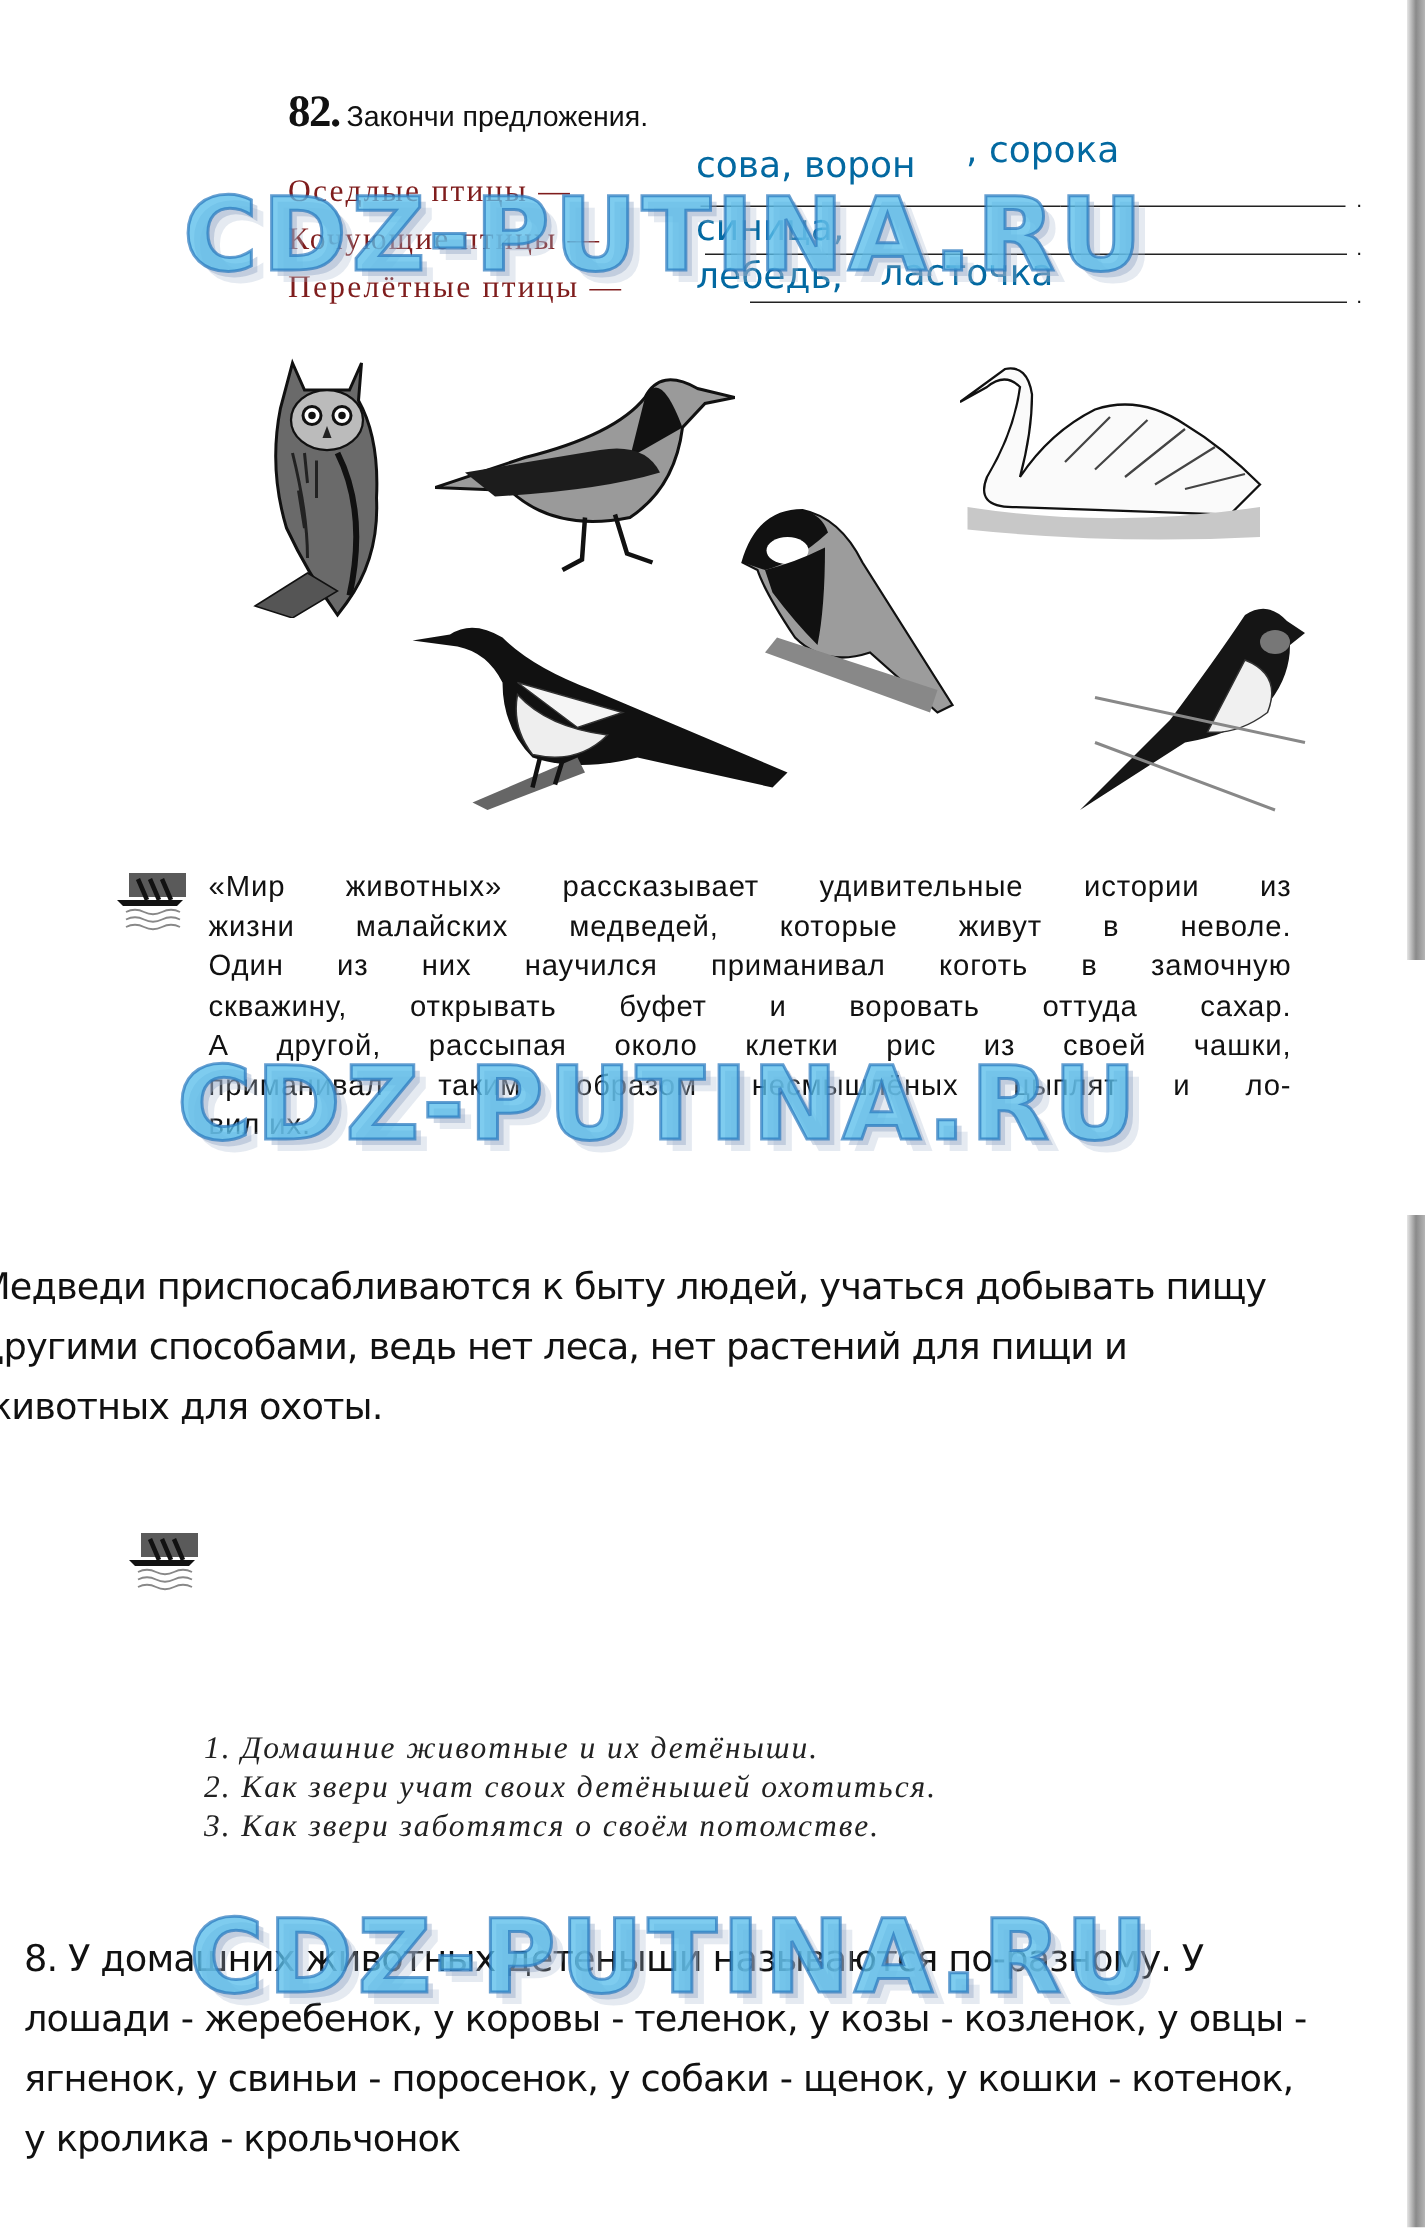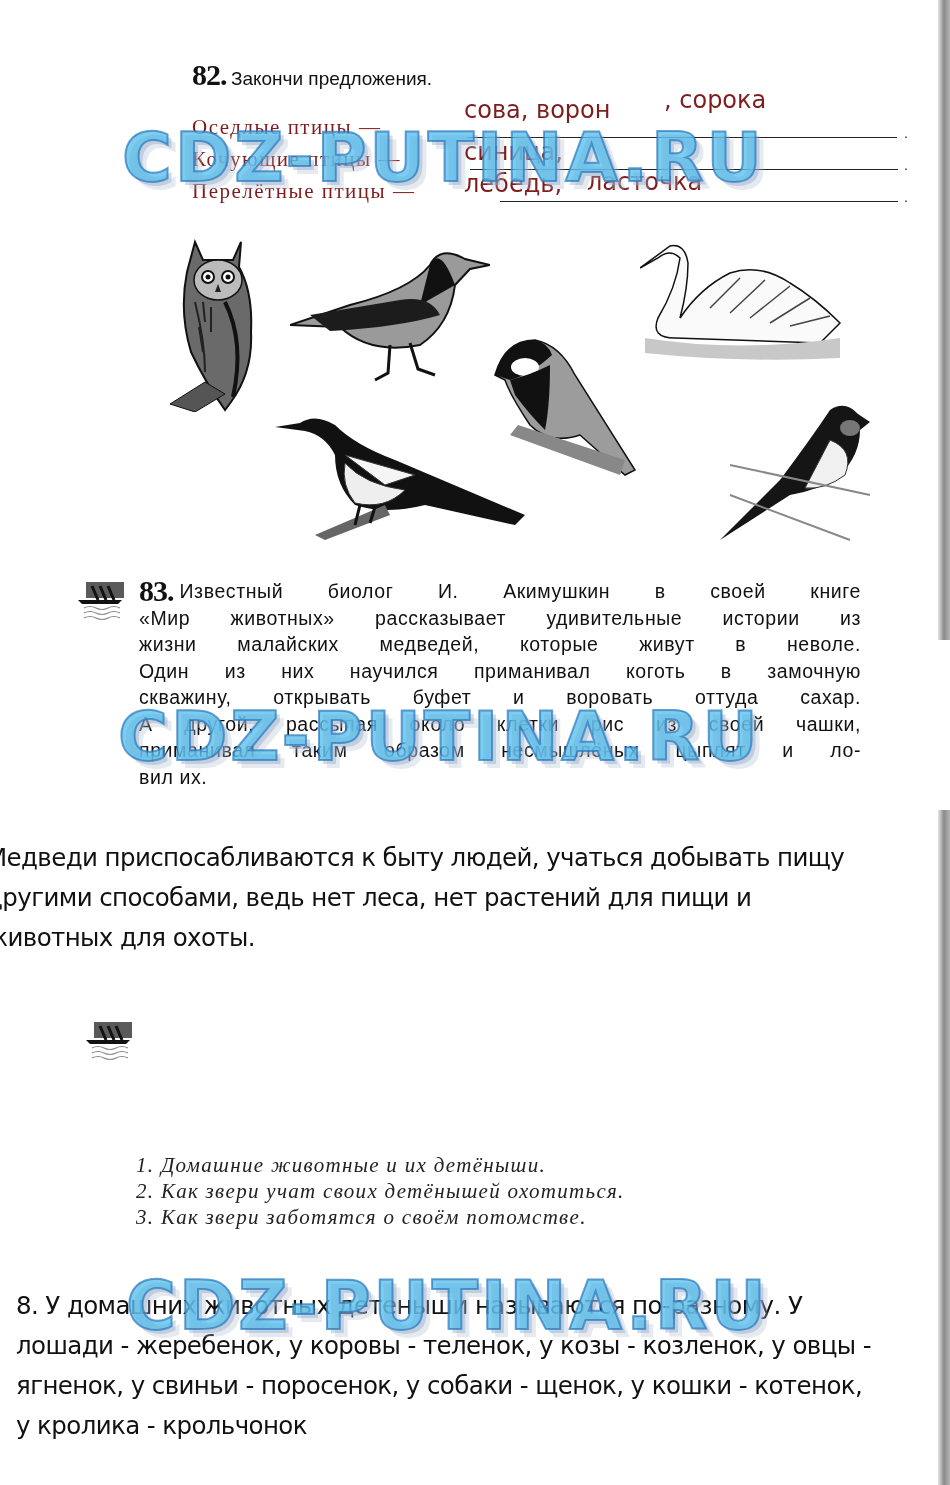--- a/index.html
+++ b/index.html
@@ -17,21 +17,21 @@
     .task-num { font-family: "Liberation Serif", serif; font-weight: bold; font-size: 30px; letter-spacing: -1px; }
     .task-head { font-family: "Liberation Sans", sans-serif; font-size: 19px; }
 
     
     #t82 { position: absolute; left: 192px; top: 58px; width: 720px; }
     #t82 .title { position: absolute; left: 0; top: 0; white-space: nowrap; }
     .fill-row { position: absolute; left: 0; width: 720px; height: 30px; }
     .fill-row .label { position: absolute; left: 0; bottom: 2px; font-family: "Liberation Serif", serif; font-size: 21px; letter-spacing: 1.5px; white-space: nowrap; color: #7f1d1d; }
     .fill-row .line { position: absolute; bottom: 4px; height: 1px; background: #222; }
     .fill-row .dot { position: absolute; right: 4px; bottom: 1px; font-size: 14px; }
-    .hand { position: absolute; font-family: "DejaVu Sans", sans-serif; font-size: 24px; color: #7f1d1d; white-space: nowrap; }
+    .hand { position: absolute; font-family: "DejaVu Sans", sans-serif; font-size: 24px; color: #0369a1; white-space: nowrap; }
 
     
     .bird { position: absolute; }
 
     
     .task { position: absolute; }
     .task .icon { position: absolute; left: 0; top: 4px; width: 46px; height: 40px; }
     .task .body { position: absolute; font-family: "Liberation Sans", sans-serif; font-size: 19.5px; line-height: 26.5px; text-align: justify; letter-spacing: 0.6px; }
     .task .body p { margin: 0; }
     .numlist { position: absolute; font-family: "Liberation Serif", serif; font-size: 21px; line-height: 26px; letter-spacing: 1.3px; color: #222; }
@@ -72,21 +72,21 @@
     <span class="line" style="left:278px;width:428px;"></span>
     <span class="dot">.</span>
   </div>
   <div class="fill-row" style="top:118px;">
     <span class="label">Перелётные птицы —</span>
     <span class="line" style="left:308px;width:398px;"></span>
     <span class="dot">.</span>
   </div>
 
   <span class="hand" style="left:272px;top:38px;">сова, ворон</span>
-  <span class="hand" style="left:472px;top:28px;">, сорока</span>
+  <span class="hand" style="left:452px;top:28px;">, сорока</span>
   <span class="hand" style="left:272px;top:80px;">синица,</span>
   <span class="hand" style="left:272px;top:112px;">лебедь,</span>
   <span class="hand" style="left:395px;top:110px;">ласточка</span>
 </div>
 
 <svg class="bird" style="left:165px;top:232px;" width="110" height="180" viewBox="0 0 110 180">
   <path d="M30 10 L38 28 L68 28 L76 10 L74 35 Q88 60 86 100 Q88 140 66 170 L60 178 Q40 150 26 120 Q14 80 22 40 Z" fill="#6a6a6a" stroke="#111" stroke-width="2"></path>
   <ellipse cx="53" cy="48" rx="24" ry="20" fill="#bbb" stroke="#111" stroke-width="1.5"></ellipse>
   <circle cx="43" cy="45" r="6" fill="#fff" stroke="#111" stroke-width="2"></circle>
     <circle cx="43" cy="45" r="2.5" fill="#111"></circle>
@@ -135,24 +135,20 @@
 </svg>
 
 <div class="task" style="left:78px;top:578px;width:790px;height:240px;">
   <svg class="icon" viewBox="0 0 46 40">
     <rect x="8" y="0" width="38" height="16" fill="#5a5a5a"></rect>
     <path d="M0 18 L44 18 L40 22 L4 22 Z" fill="#111"></path>
     <path d="M14 4 L20 18 M22 4 L28 18 M30 4 L36 18" stroke="#111" stroke-width="3"></path>
     <path d="M6 26 Q12 23 18 26 T30 26 T42 26 M6 31 Q12 28 18 31 T30 31 T42 31 M6 36 Q12 33 18 36 T30 36 T42 36" stroke="#888" stroke-width="1.2" fill="none"></path>
   </svg>
   <div class="body" style="left:61px;top:0;width:722px;">
-    <p style="white-space:nowrap;display:flex;justify-content:space-between;">
-      <span class="task-num" style="margin-right:6px;">83.</span>
-      <span style="flex:1;text-align:justify;text-align-last:justify;">Известный биолог И. Акимушкин в своей книге</span>
-    </p>
     <p style="text-align-last:justify;">«Мир животных» рассказывает удивительные истории из</p>
     <p style="text-align-last:justify;">жизни малайских медведей, которые живут в неволе.</p>
     <p style="text-align-last:justify;">Один из них научился приманивал коготь в замочную</p>
     <p style="text-align-last:justify;">скважину, открывать буфет и воровать оттуда сахар.</p>
     <p style="text-align-last:justify;">А другой, рассыпая около клетки рис из своей чашки,</p>
     <p style="text-align-last:justify;">приманивал таким образом несмышлёных цыплят и ло-</p>
     <p>вил их.</p>
   </div>
 </div>
 

